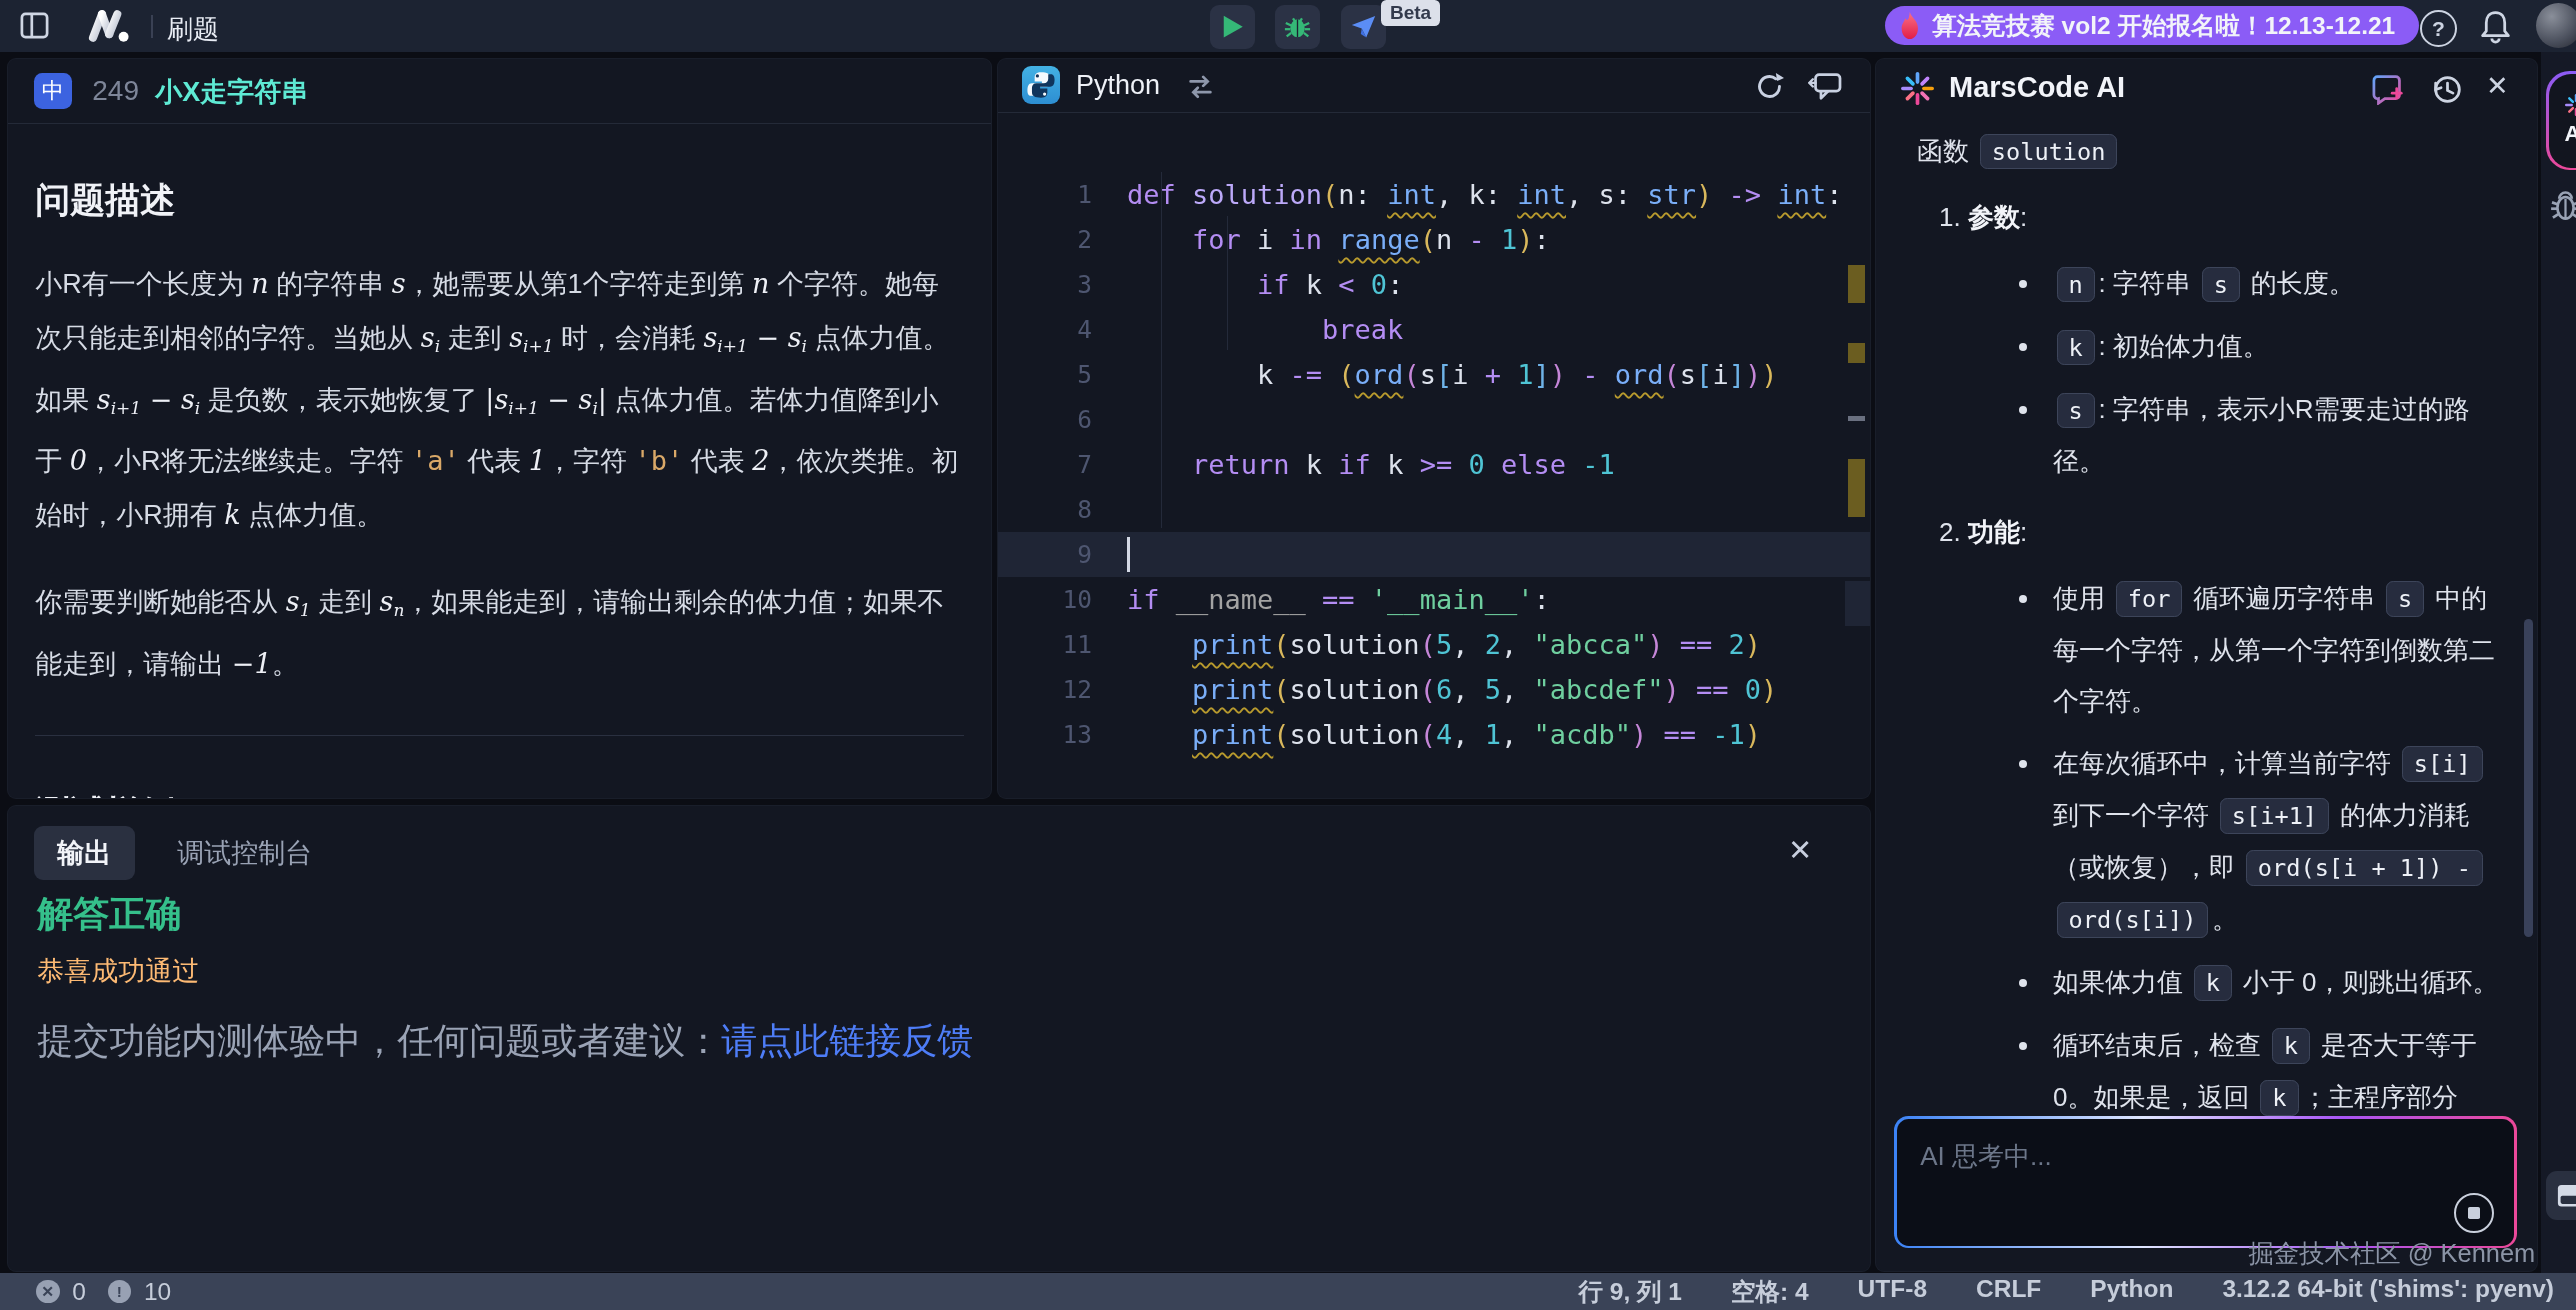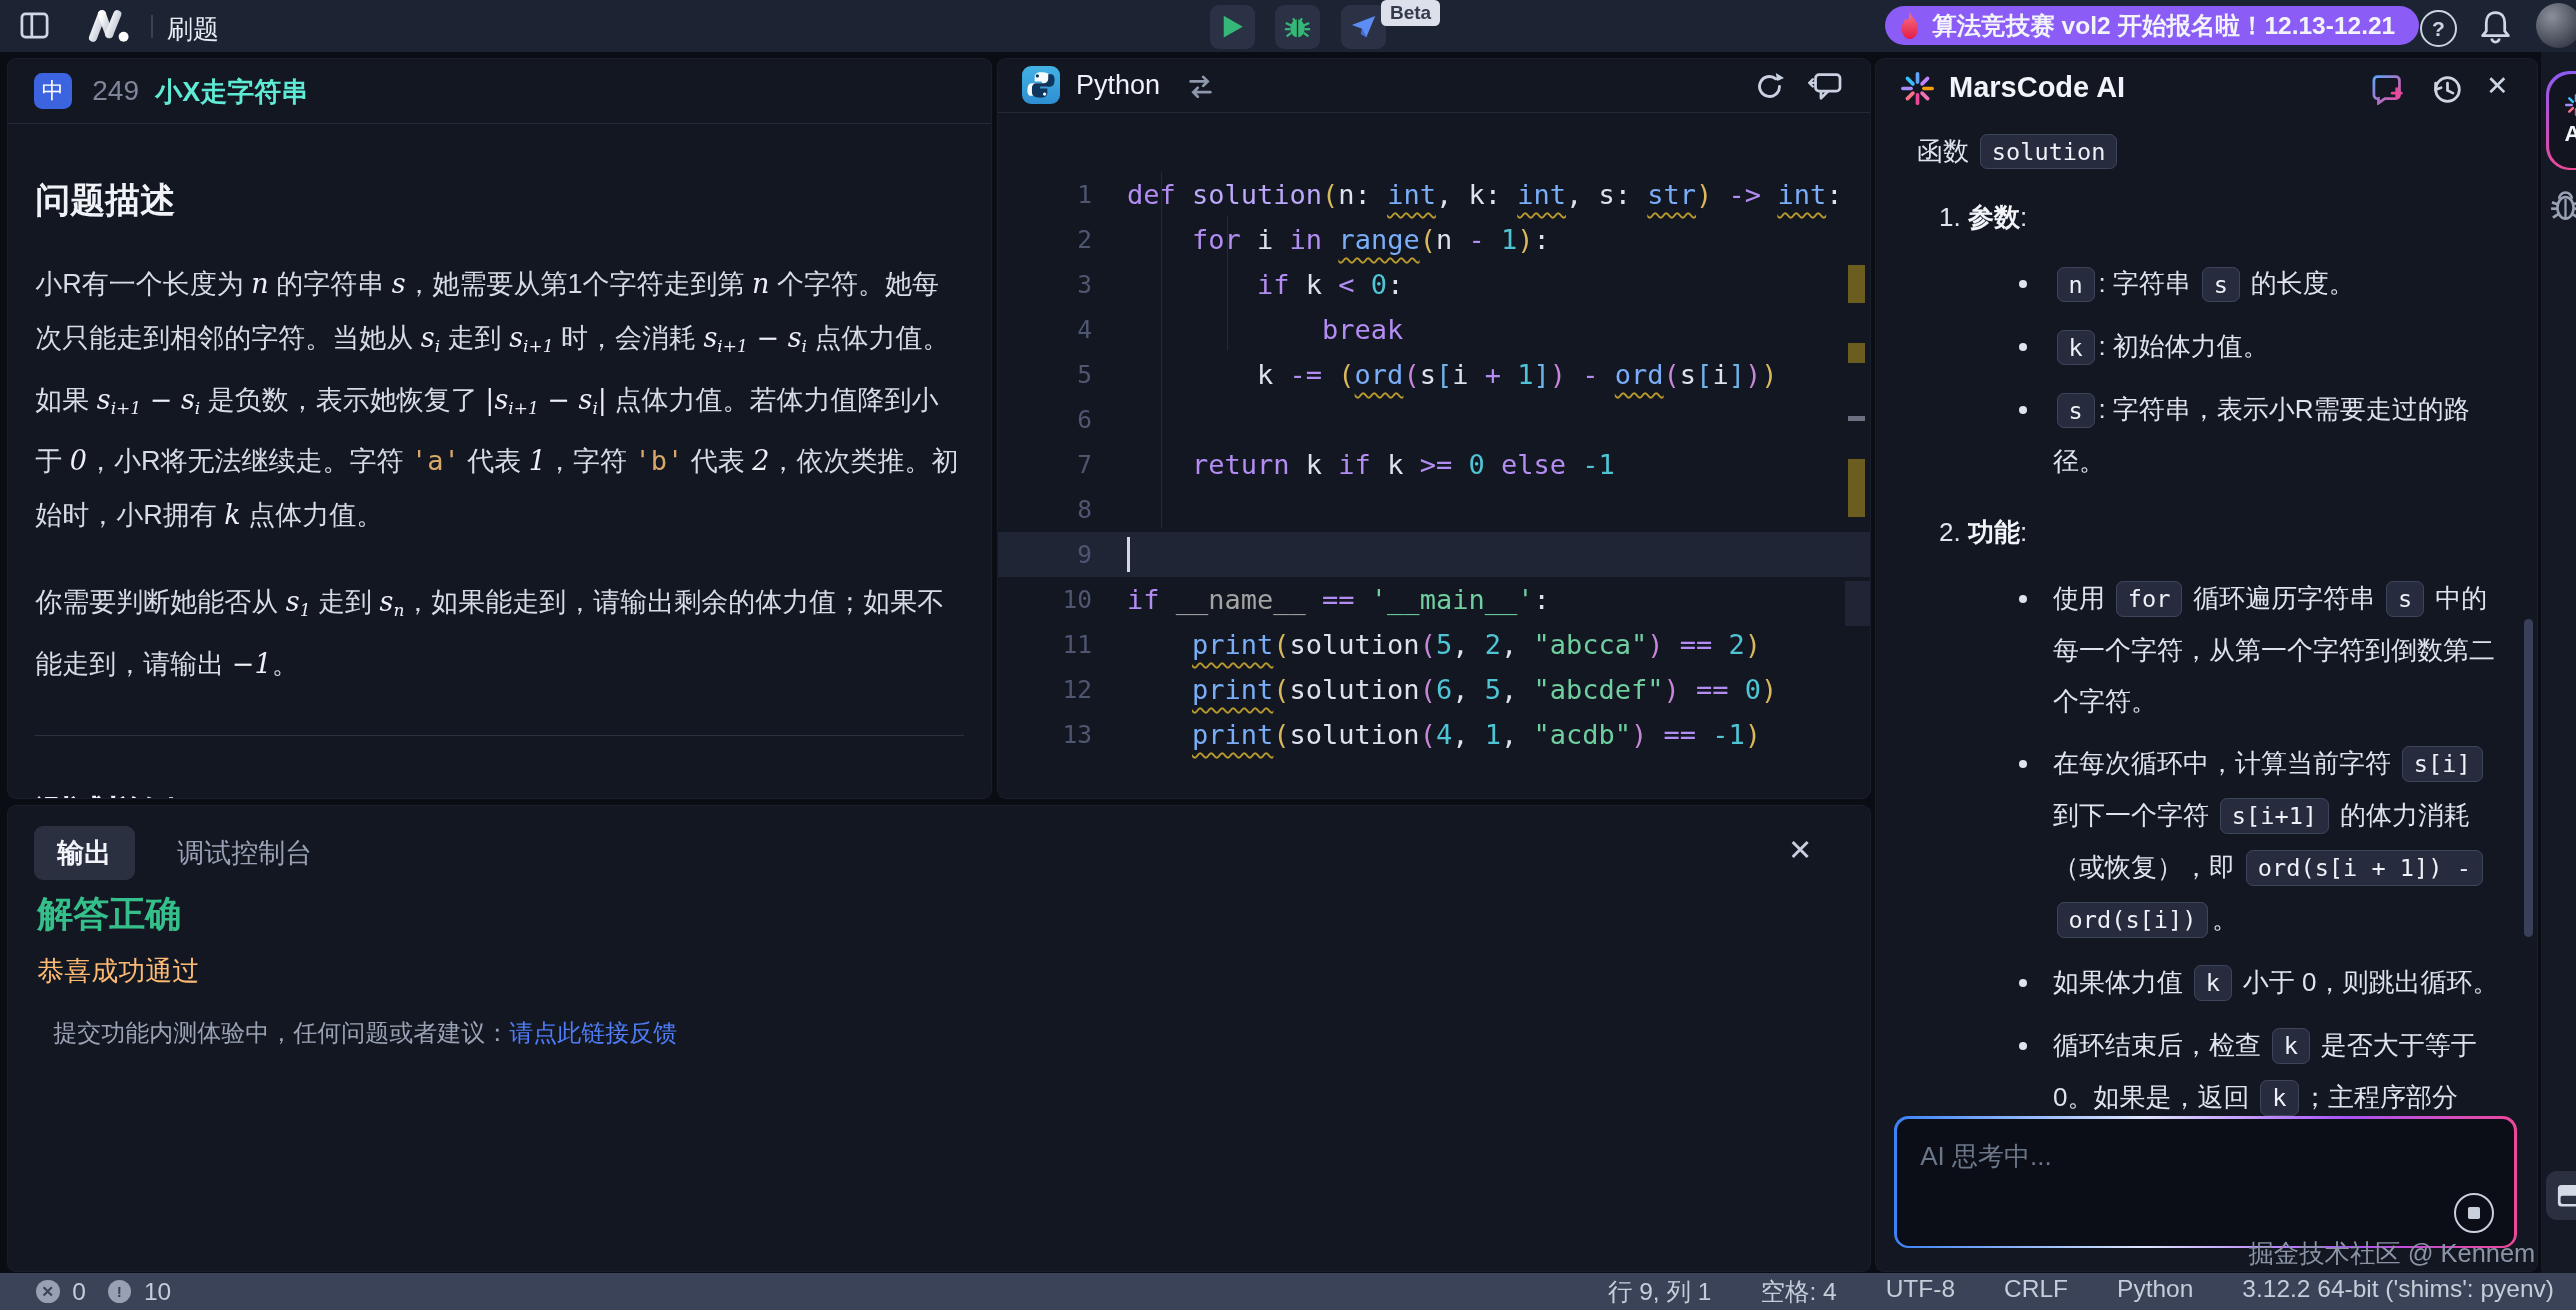--- a/index.html
+++ b/index.html
@@ -71,21 +71,21 @@
   .ruler-band{position:absolute;left:-3.6px;right:-3.6px;background:#1f2535;}
 
   
   #output{left:7.3px;top:805px;width:1862px;height:465px;}
   #tab-output{position:absolute;left:25.4px;top:20px;padding:9px 23.6px;background:#2a3040;border-radius:9px;
           font-size:27px;font-weight:bold;color:#f2f4f9;cursor:pointer;}
   #tab-debug{position:absolute;left:169px;top:29px;font-size:27px;color:#99a2b4;cursor:pointer;}
   #output-close{position:absolute;right:58px;top:27px;font-size:29px;color:#c7cede;cursor:pointer;}
   #result-title{position:absolute;left:29px;top:84px;font-size:36px;font-weight:bold;color:#35c08b;}
   #result-sub{position:absolute;left:29px;top:147px;font-size:27px;color:#fdba74;}
-  #feedback{position:absolute;left:29px;top:211px;font-size:24px;color:#9aa3b5;margin-left:16px;}
+  #feedback{position:absolute;left:29px;top:211px;font-size:36px;color:#9aa3b5;}
   #feedback a{color:#4e7df7;text-decoration:none;cursor:pointer;}
 
   
   #ai{left:1875px;top:58px;width:661px;height:1212px;}
   #ai-header{position:relative;height:58px;}
   #ai-spark{position:absolute;left:25.4px;top:12.7px;width:33px;height:33px;}
   #ai-title{position:absolute;left:73px;top:11.8px;font-size:29px;font-weight:bold;color:#f2f4f9;}
   #ai-newchat{position:absolute;left:496px;top:14.5px;width:33px;height:31px;cursor:pointer;}
   #ai-history{position:absolute;left:556px;top:14.5px;width:31px;height:31px;cursor:pointer;}
   #ai-close{position:absolute;left:610px;top:11px;font-size:27px;color:#cdd4e2;cursor:pointer;}
@@ -125,21 +125,21 @@
   #rail-panel-btn{position:absolute;left:5.4px;top:1119px;width:49px;height:49px;border-radius:11px;background:#2a3040;
           display:flex;align-items:center;justify-content:center;cursor:pointer;}
 
   
   #statusbar{position:absolute;left:0;top:1273px;width:2576px;height:37px;background:#3a4357;
           display:flex;align-items:center;font-size:24.5px;color:#c6cdda;}
   .sb-ico{width:23.6px;height:23.6px;border-radius:50%;background:#98a1b3;color:#3a4357;font-size:15.4px;font-weight:bold;
           display:flex;align-items:center;justify-content:center;margin-right:7.3px;}
   #sb-left{display:flex;align-items:center;margin-left:36px;gap:5.4px;cursor:pointer;}
   #sb-right{position:absolute;right:22px;display:flex;gap:49px;}
-  #sb-right > div{cursor:pointer;white-space:nowrap;}
+  #sb-right > div{cursor:pointer;white-space:nowrap;font-weight:bold;}
 </style>
 </head>
 <body>
 
 <div id="app">
 
   <div id="topbar">
     <svg class="tb-toggle" viewBox="0 0 32 30">
       <rect x="2" y="2" width="28" height="26" rx="4" fill="none" stroke="#cfd6e4" stroke-width="3"></rect>
       <line x1="13" y1="2" x2="13" y2="28" stroke="#cfd6e4" stroke-width="3"></line>

